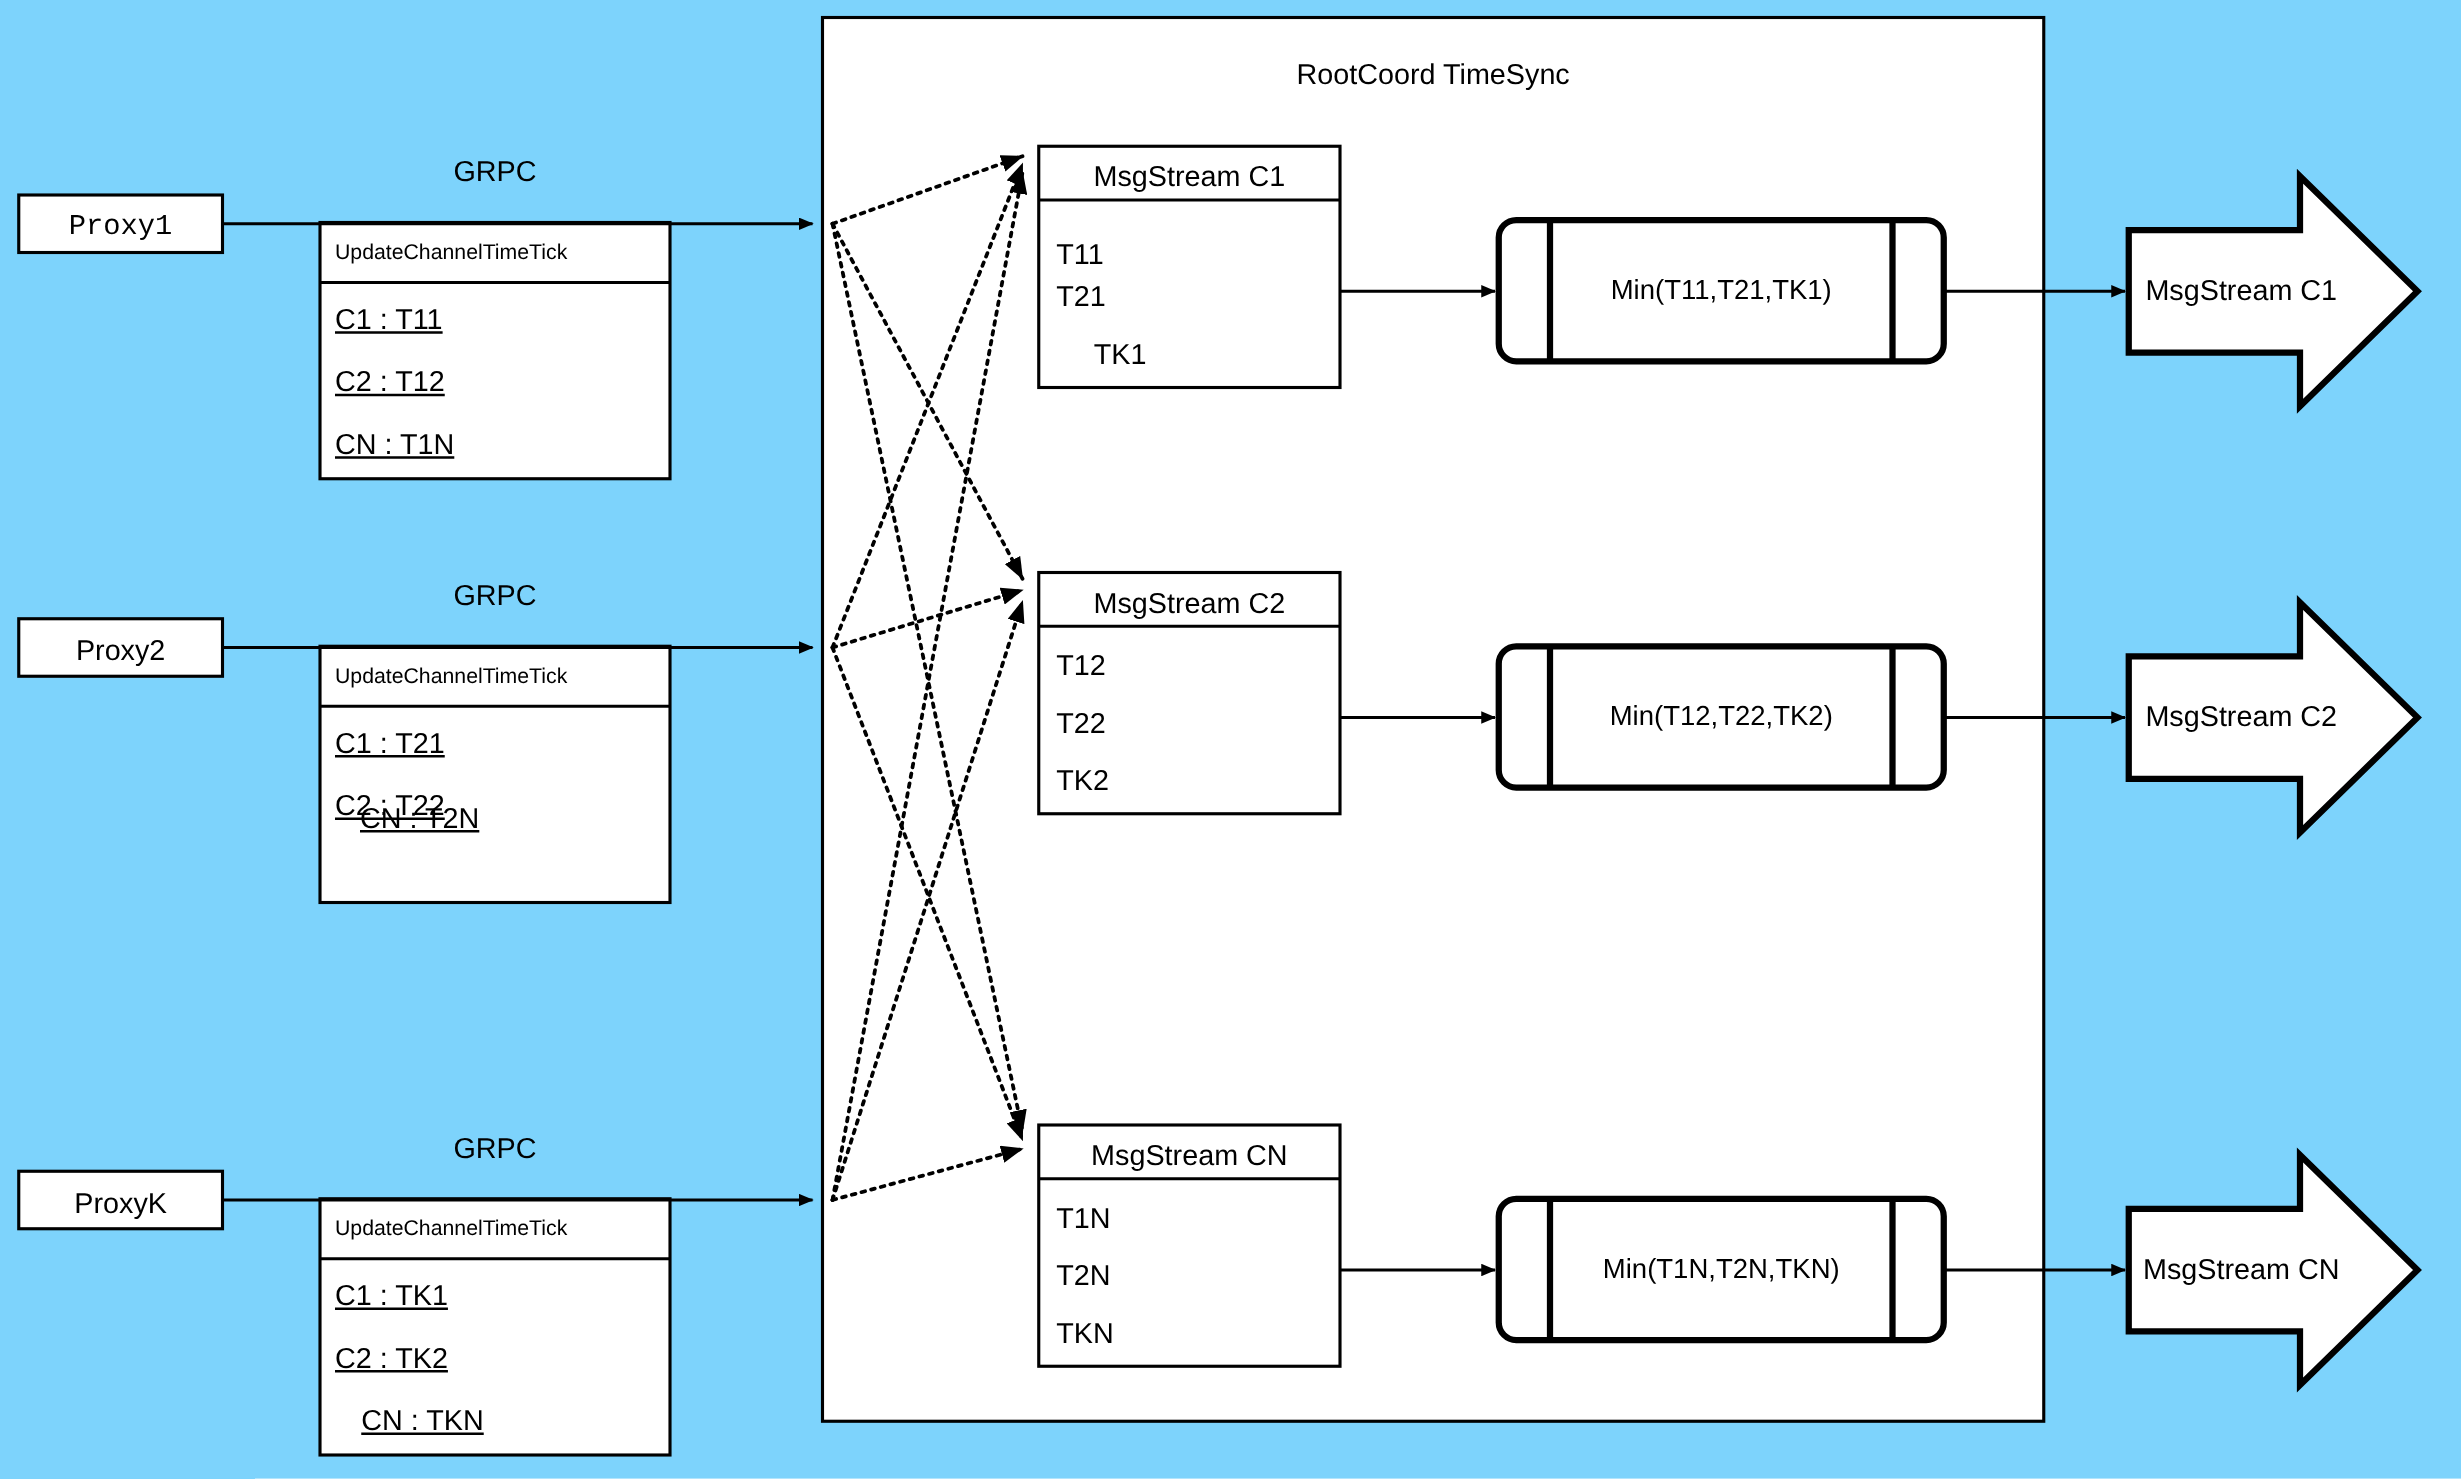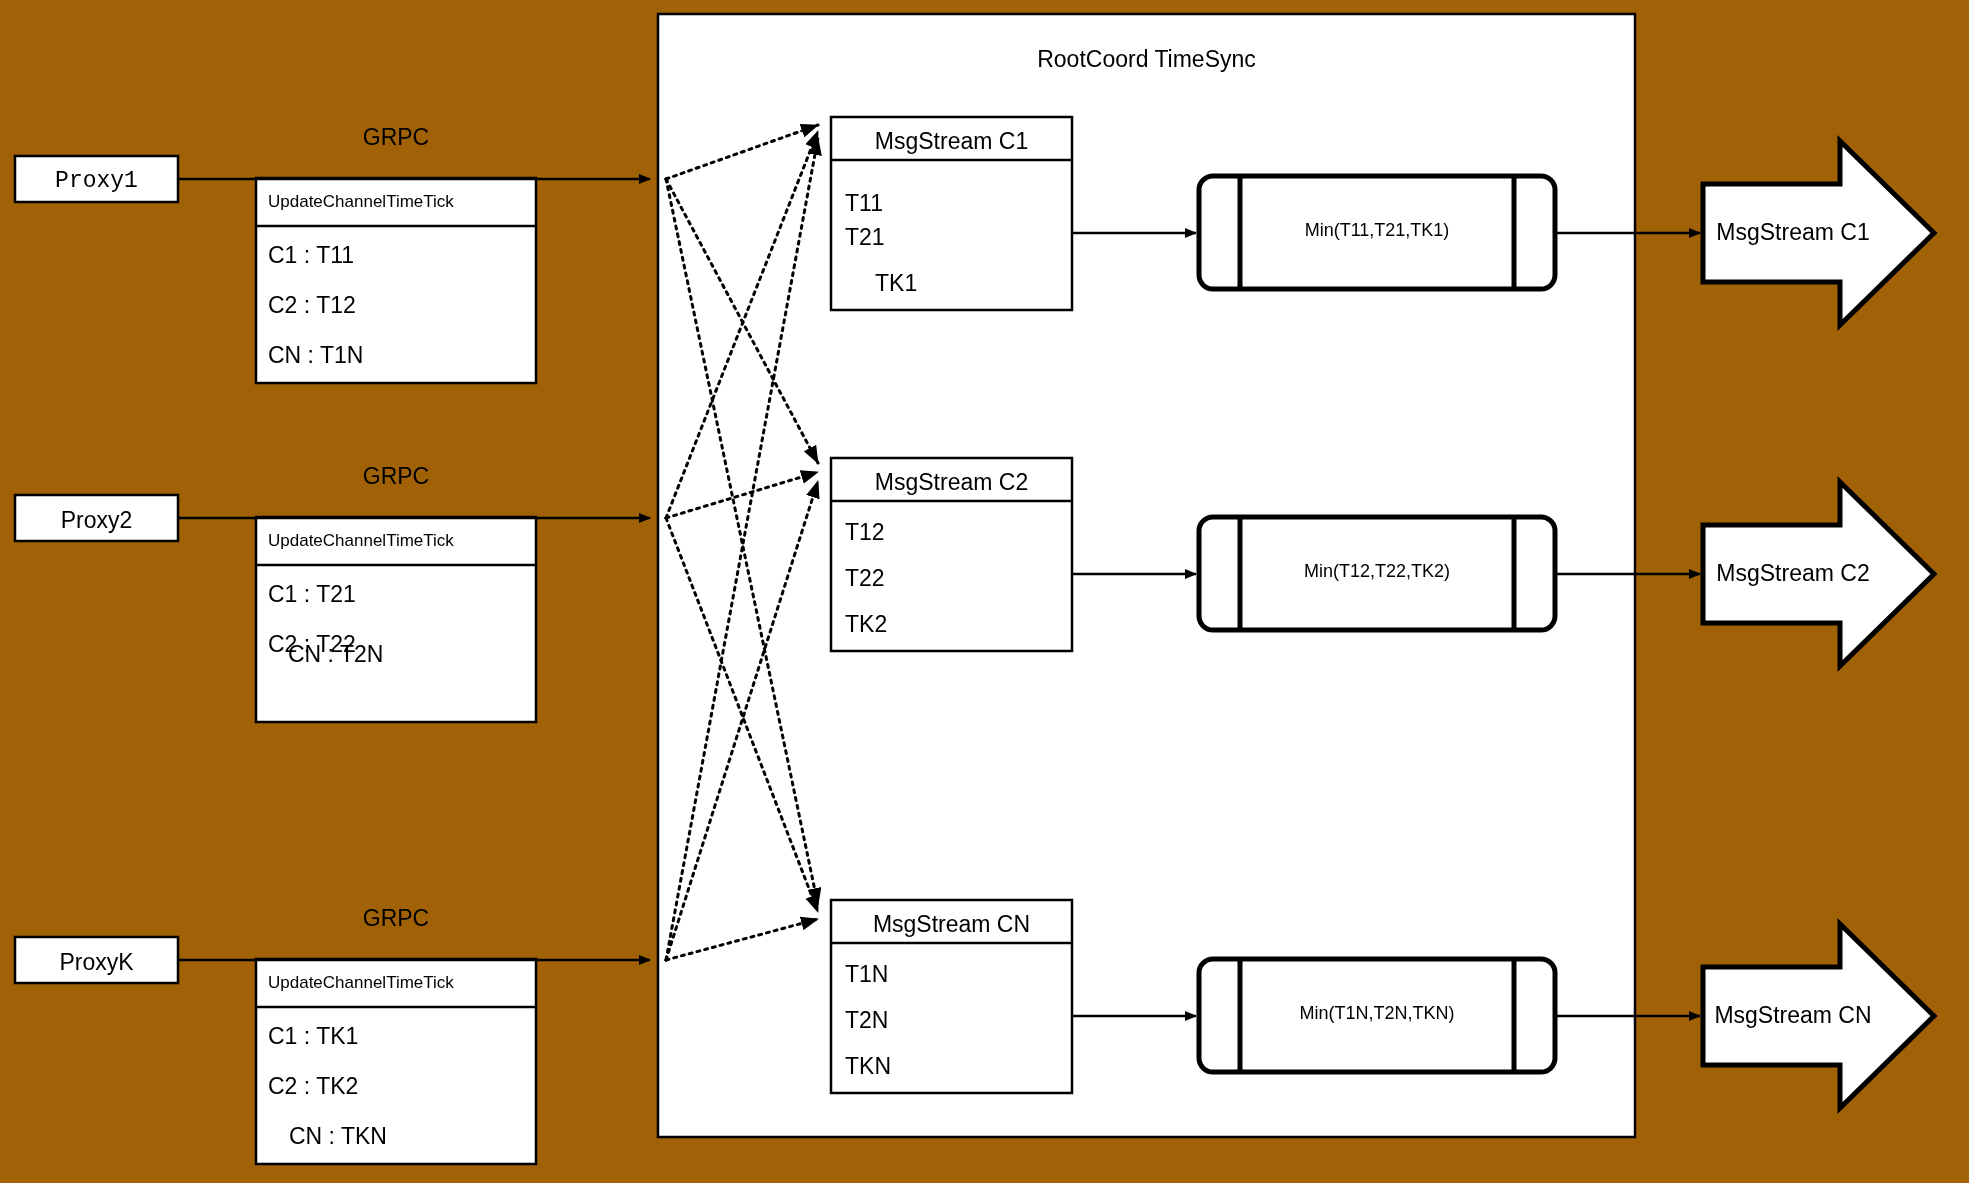--- a/index.html
+++ b/index.html
@@ -8,21 +8,21 @@
     background: #ffffff;
   }
   body {
     font-family: "Liberation Sans", sans-serif;
     color: #000000;
   }
   #canvas {
     position: relative;
     width: 1969px;
     height: 1183px;
-    background: #a16207;
+    background: #7dd3fc;
     overflow: hidden;
   }
   svg.layer {
     position: absolute;
     left: 0;
     top: 0;
     width: 1969px;
     height: 1183px;
     pointer-events: none;
   }
@@ -31,25 +31,25 @@
   .txt {
     position: absolute;
     white-space: nowrap;
     font-family: "Liberation Sans", sans-serif;
     color: #000;
     line-height: 1;
   }
   .proxy-label    { font-size: 23px; }
   .grpc-label     { font-size: 23px; }
   .tick-header    { font-size: 17px; }
-  .tick-row       { font-size: 23px; }
+  .tick-row       { font-size: 23px; text-decoration: underline; }
   .container-title{ font-size: 23px; }
   .ms-title       { font-size: 23px; }
   .ms-row         { font-size: 23px; }
-  .min-label      { font-size: 18px; }
+  .min-label      { font-size: 22px; }
   .out-label      { font-size: 23px; }
 </style>
 </head>
 <body>
 
 <div id="canvas">
 
   <svg class="layer" viewBox="0 0 1969 1183">
     <defs>
       <marker id="solidArrow" markerWidth="12" markerHeight="10" refX="11" refY="5" orient="auto" markerUnits="userSpaceOnUse">

